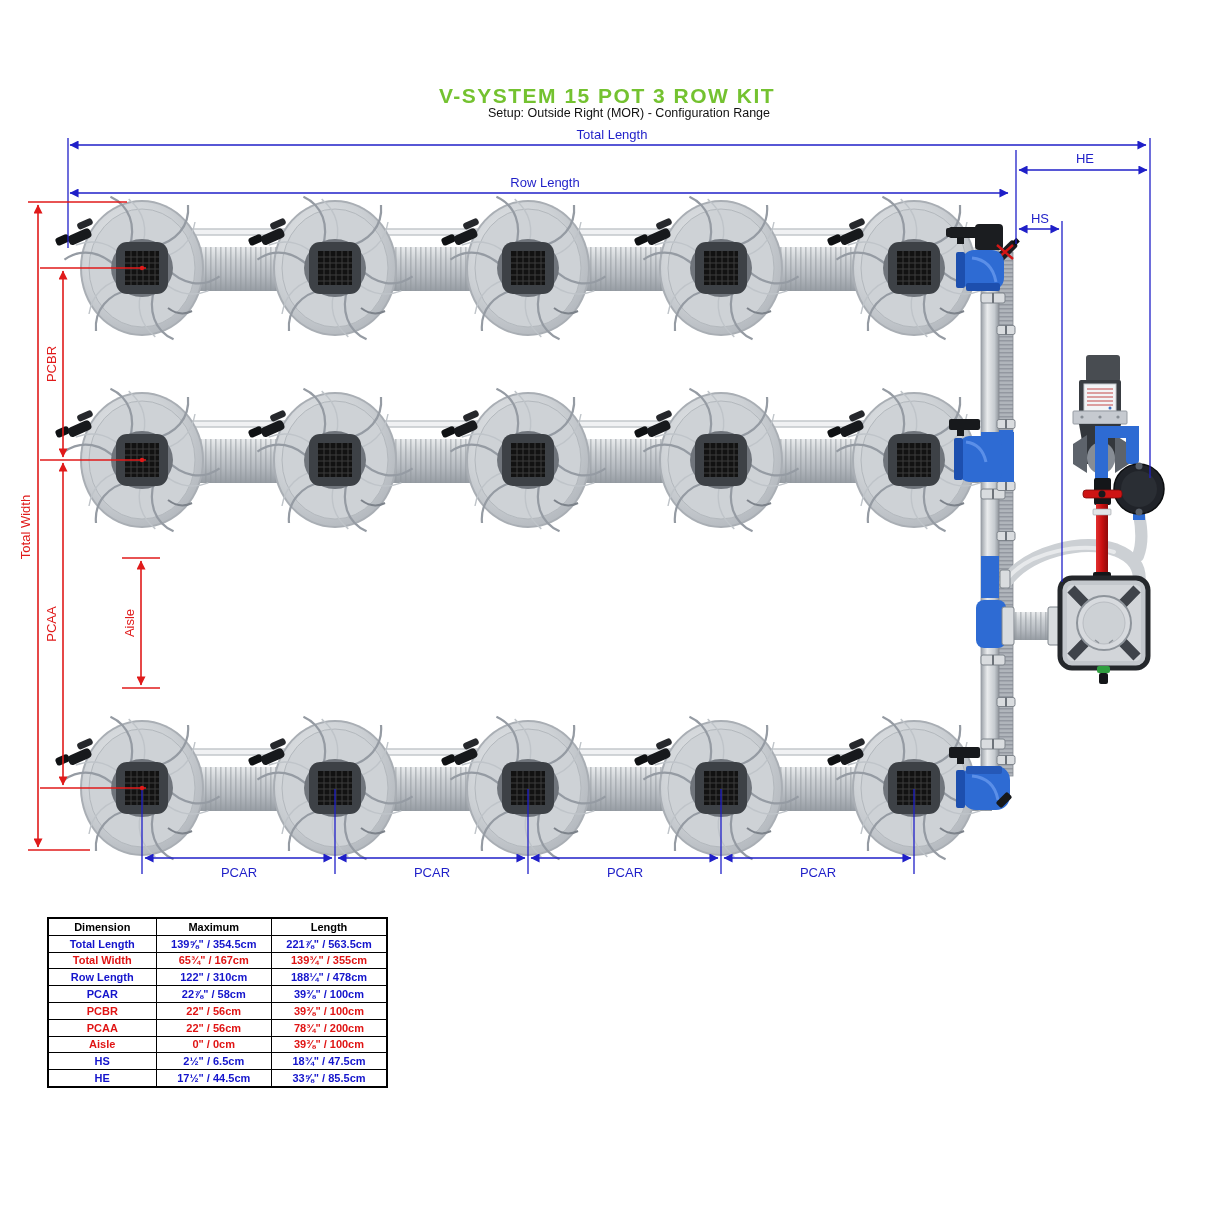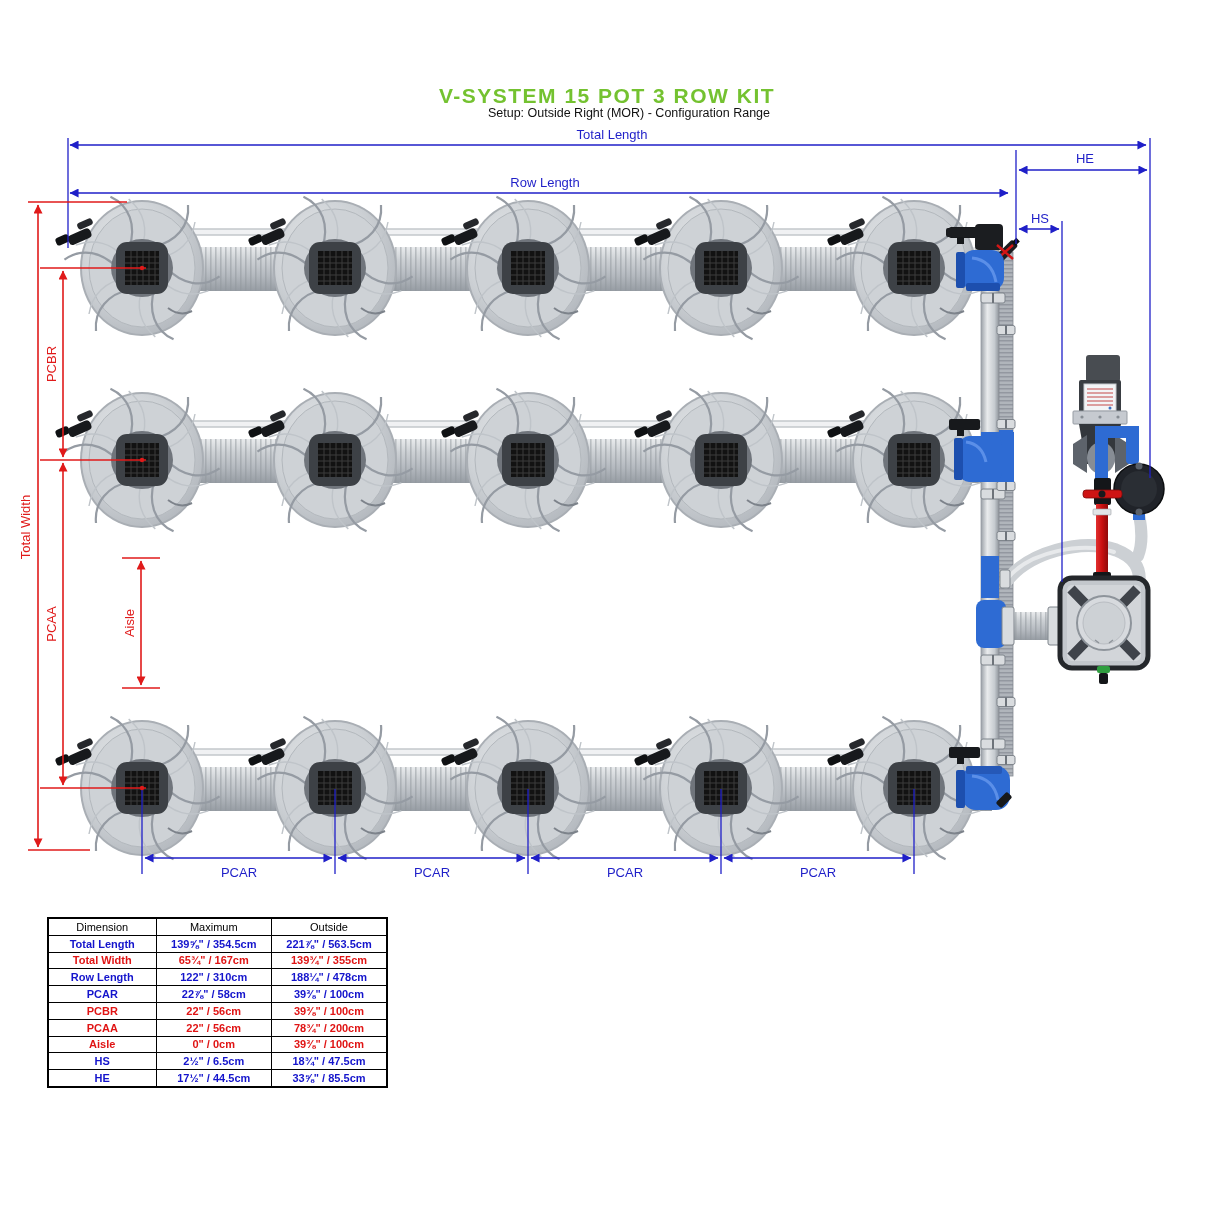--- a/index.html
+++ b/index.html
@@ -11,21 +11,21 @@
          font-size:12.5px;color:#111;margin-left:22px;}
   svg.diagram{position:absolute;left:0;top:0;}
   svg text{font-family:"Liberation Sans","DejaVu Sans",sans-serif;font-size:13px;}
   svg text.blue{fill:#1f1fc8;}
   svg text.red{fill:#e01a1a;}
   .dim-table{position:absolute;left:47px;top:917px;width:341px;border-collapse:collapse;
          table-layout:fixed;background:#fff;border:2px solid #000;
          font:bold 11px "Liberation Sans","DejaVu Sans",sans-serif;}
   .dim-table th,.dim-table td{border:1px solid #000;height:15.8px;text-align:center;
          padding:0;overflow:hidden;white-space:nowrap;}
-  .dim-table thead th{color:#000;font-weight:normal;text-align:center;}
+  .dim-table thead th{color:#000;font-weight:bold;text-align:center;}
   .dim-table col.c1{width:108px;}
   .dim-table tr.blue{color:#1414cc;}
   .dim-table tr.red{color:#e01414;}
 </style>
 </head>
 <body>
 
 <div class="stage">
 
   <div class="title">V-SYSTEM 15 POT 3 ROW KIT</div>
@@ -360,21 +360,21 @@
   <table class="dim-table">
     <colgroup>
         <col class="c1">
         <col>
         <col>
       </colgroup>
     <thead>
       <tr>
         <th>Dimension</th>
         <th>Maximum</th>
-        <th>Outside</th>
+        <th>Length</th>
       </tr>
     </thead>
     <tbody>
       <tr class="blue">
         <td>Total Length</td>
         <td>139⅝" / 354.5cm</td>
         <td>221⅞" / 563.5cm</td>
       </tr>
       <tr class="red">
         <td>Total Width</td>

